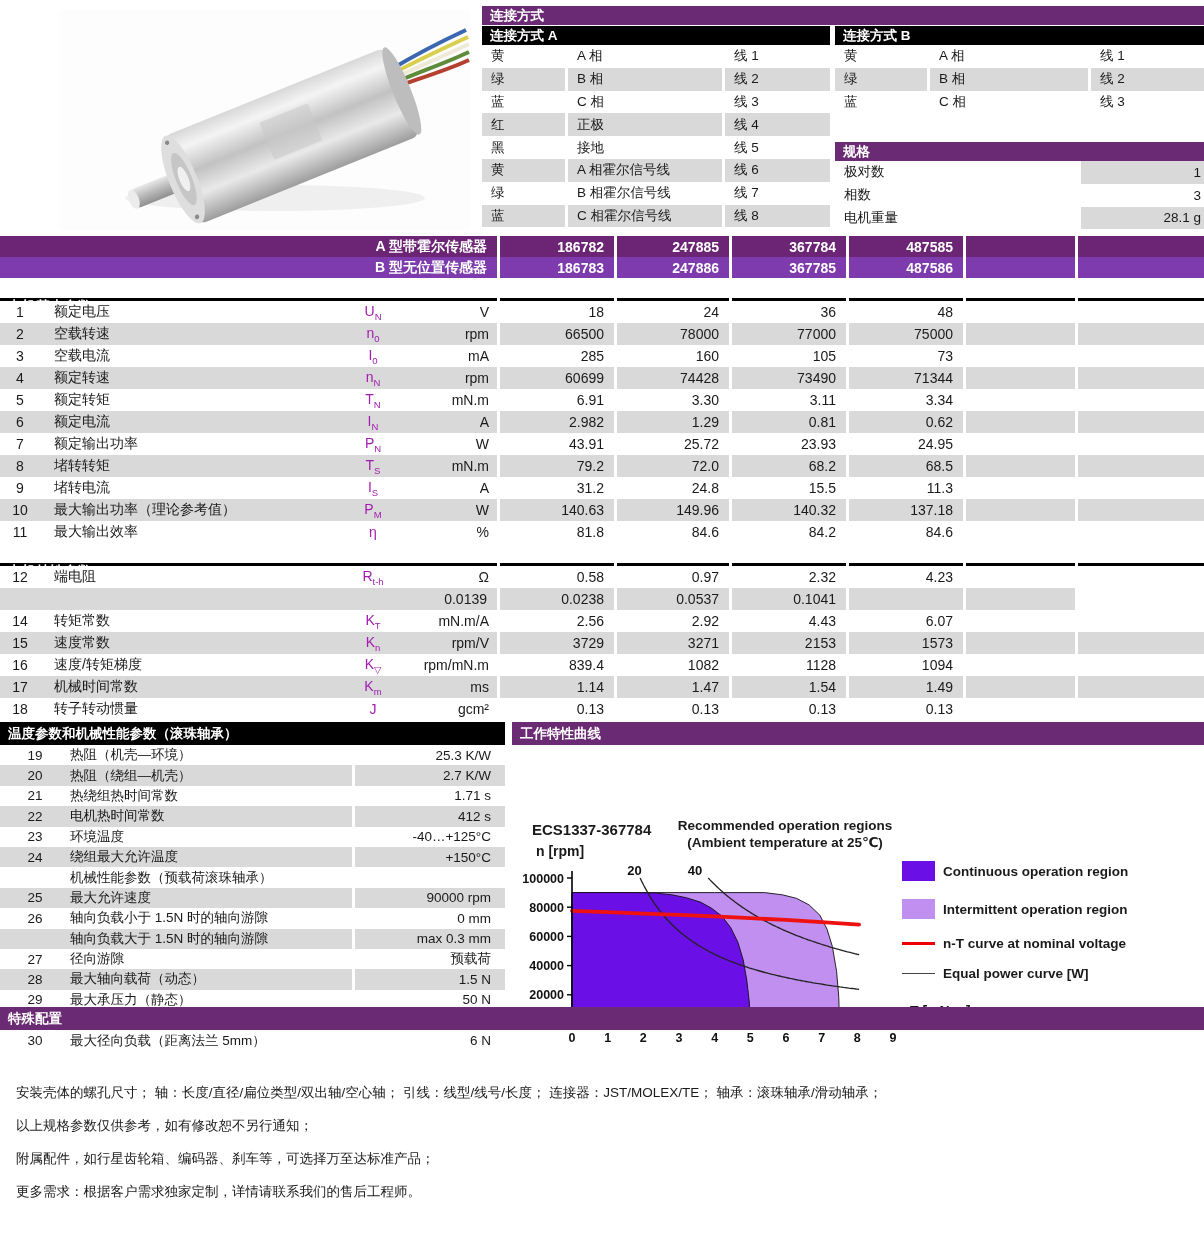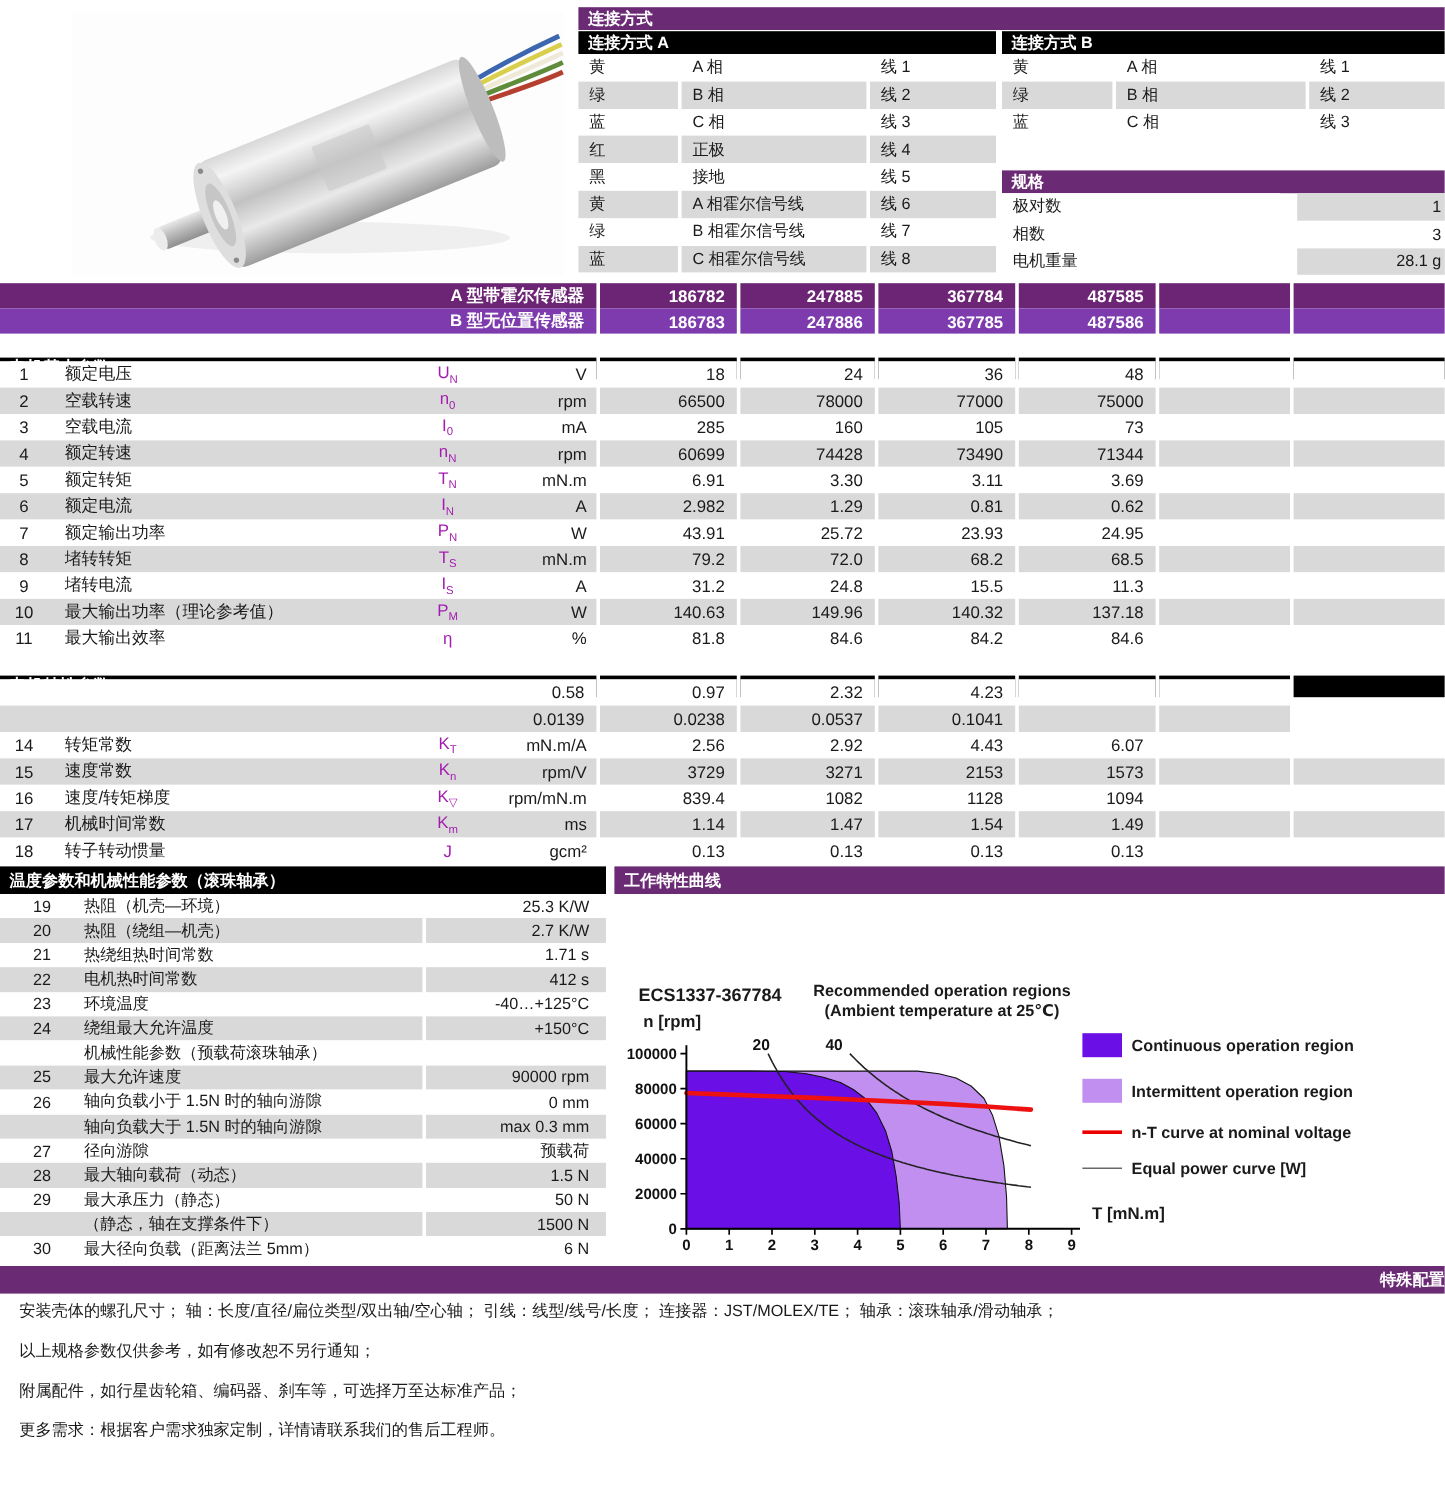--- a/index.html
+++ b/index.html
@@ -62,21 +62,21 @@
   .c-sub{position:absolute;left:148px;top:95px;width:250px;text-align:center;
          font-size:13.5px;font-weight:bold;line-height:17px;}
   .legend{position:absolute;left:390px;width:300px;height:22px;display:flex;align-items:center;}
   .legend .sw{width:33px;height:20px;flex:none;}
   .legend .ln{width:33px;height:0;border-top:3.5px solid #e00;flex:none;}
   .legend .ln.thin{border-top:1.6px solid #444;}
   .legend .tx{margin-left:8px;font-size:13.5px;font-weight:bold;}
   .c-xlab{position:absolute;left:398px;top:281px;font-size:14px;font-weight:bold;}
   svg.plot{position:absolute;left:0;top:23px;}
   
-  .special-bar{position:absolute;left:0;top:1055px;width:1204px;height:23px;justify-content:flex-end;}
+  .special-bar{position:absolute;left:0;top:1007px;width:1204px;height:23px;}
   .notes{position:absolute;left:16px;top:1083px;width:1180px;font-size:13.5px;}
   .notes p{margin:0 0 14px 0;line-height:19px;}
 </style>
 </head>
 <body>
 
 <div class="page">
 
   <div class="motor">
     <svg width="410" height="220" viewBox="0 0 410 220">
@@ -309,21 +309,21 @@
           <div class="lbl">
             <span class="no">5</span>
             <span class="nm">额定转矩</span>
             <span class="sy">T<sub>N</sub></span>
             <span class="un">mN.m</span>
           </div>
         </div>
         <div class="vc">6.91</div>
         <div class="vc">3.30</div>
         <div class="vc">3.11</div>
-        <div class="vc">3.69</div>
+        <div class="vc">3.34</div>
         <div class="vc"></div>
         <div class="vc"></div>
       </div>
       <div class="mrow alt">
         <div>
           <div class="lbl">
             <span class="no">6</span>
             <span class="nm">额定电流</span>
             <span class="sy">I<sub>N</sub></span>
             <span class="un">A</span>
@@ -419,20 +419,28 @@
       <div class="mrow head">
         <div>电机特性参数</div>
         <div></div>
         <div></div>
         <div></div>
         <div></div>
         <div></div>
         <div></div>
       </div>
       <div class="mrow">
+        <div>
+          <div class="lbl">
+            <span class="no">12</span>
+            <span class="nm">端电阻</span>
+            <span class="sy">R<sub>t-h</sub></span>
+            <span class="un">Ω</span>
+          </div>
+        </div>
         <div class="vc">0.58</div>
         <div class="vc">0.97</div>
         <div class="vc">2.32</div>
         <div class="vc">4.23</div>
         <div class="vc"></div>
         <div class="vc"></div>
       </div>
       <div class="mrow alt">
         <div class="vc">0.0139</div>
         <div class="vc">0.0238</div>

